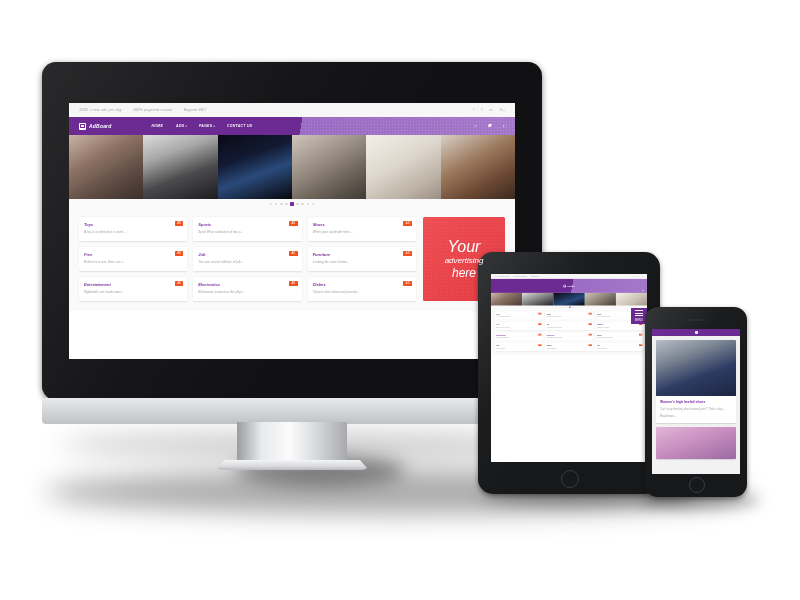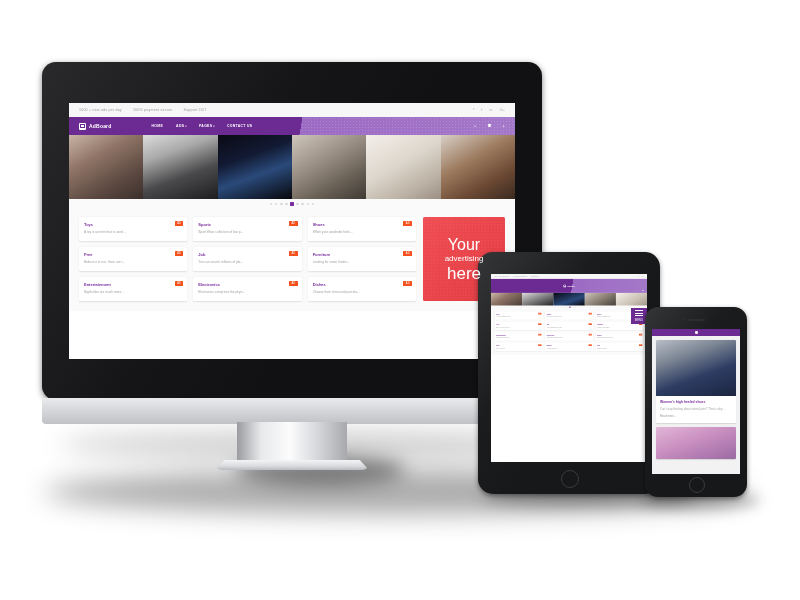--- a/index.html
+++ b/index.html
@@ -12,21 +12,21 @@
           filter:blur(14px);}
   .sh-main{left:45px;top:470px;width:700px;height:44px;background:rgba(0,0,0,.33);filter:blur(13px);}
   .sh-stand{left:235px;top:455px;width:170px;height:30px;background:rgba(0,0,0,.40);filter:blur(9px);}
   .sh-mon{left:60px;top:432px;width:520px;height:26px;background:rgba(0,0,0,.20);filter:blur(12px);}
   .sh-tab{left:480px;top:486px;width:215px;height:20px;background:rgba(0,0,0,.30);filter:blur(8px);}
   .sh-ph{left:640px;top:492px;width:120px;height:16px;background:rgba(0,0,0,.30);filter:blur(7px);}
 
   
   .monitor{position:absolute;left:42px;top:62px;width:500px;height:338px;
            border-radius:14px;background:#111113;
-           box-shadow:0 2px 6px rgba(0,0,0,.5);}
+           box-shadow:0 2px 6px rgba(0,0,0,.5);font-style:italic;}
   .monitor .bezel-gloss{position:absolute;inset:0;border-radius:14px;
      background:linear-gradient(120deg,rgba(255,255,255,.10) 0%,rgba(255,255,255,.02) 38%,rgba(255,255,255,0) 60%);
      pointer-events:none;}
   .screen{position:absolute;left:27px;top:41px;width:446px;height:256px;overflow:hidden;background:#fff;}
   .chin{position:absolute;left:42px;top:398px;width:500px;height:26px;
         background:linear-gradient(180deg,#e9eaec 0%,#d2d4d7 55%,#bfc1c4 100%);
         border-radius:0 0 4px 4px;}
   .neck{position:absolute;left:237px;top:422px;width:110px;height:42px;
         background:linear-gradient(90deg,#9a9c9f 0%,#e8e9eb 22%,#fcfcfd 48%,#d7d9dc 72%,#a7a9ac 100%);}
   .base{position:absolute;left:215px;top:460px;width:154px;height:10px;
@@ -100,21 +100,21 @@
 
   .adbox{width:82px;border-radius:1.5px;flex:0 0 auto;
      background:linear-gradient(135deg,#ef4e53 0%,#e23b42 100%);
      color:#fff;display:flex;flex-direction:column;align-items:center;justify-content:center;
      position:relative;overflow:hidden;}
   .adbox::before{content:"";position:absolute;inset:0;
      background-image:radial-gradient(rgba(255,255,255,.25) .5px,transparent .6px);
      background-size:3.2px 3.2px;opacity:.5;}
   .adbox .l1{font-size:16px;line-height:1;z-index:2;}
   .adbox .l2{font-size:8px;line-height:1;margin:2px 0 2px;z-index:2;}
-  .adbox .l3{font-size:17px;line-height:1;z-index:2;}
+  .adbox .l3{font-size:12px;line-height:1;z-index:2;}
 
   
   .t-site{width:446px;transform:scale(.35);transform-origin:0 0;}
   .t-hamb{position:absolute;right:0;top:34px;width:16px;height:16px;background:#6c2b93;
           display:flex;flex-direction:column;align-items:center;justify-content:center;gap:1.5px;}
   .t-hamb i{display:block;width:8px;height:1px;background:#fff;}
   .t-hamb b{font-size:2.6px;color:#fff;font-weight:normal;margin-top:1px;letter-spacing:.2px;}
 
   
   .p-site{font-size:3px;color:#555;background:#f2f2f2;height:100%;}

